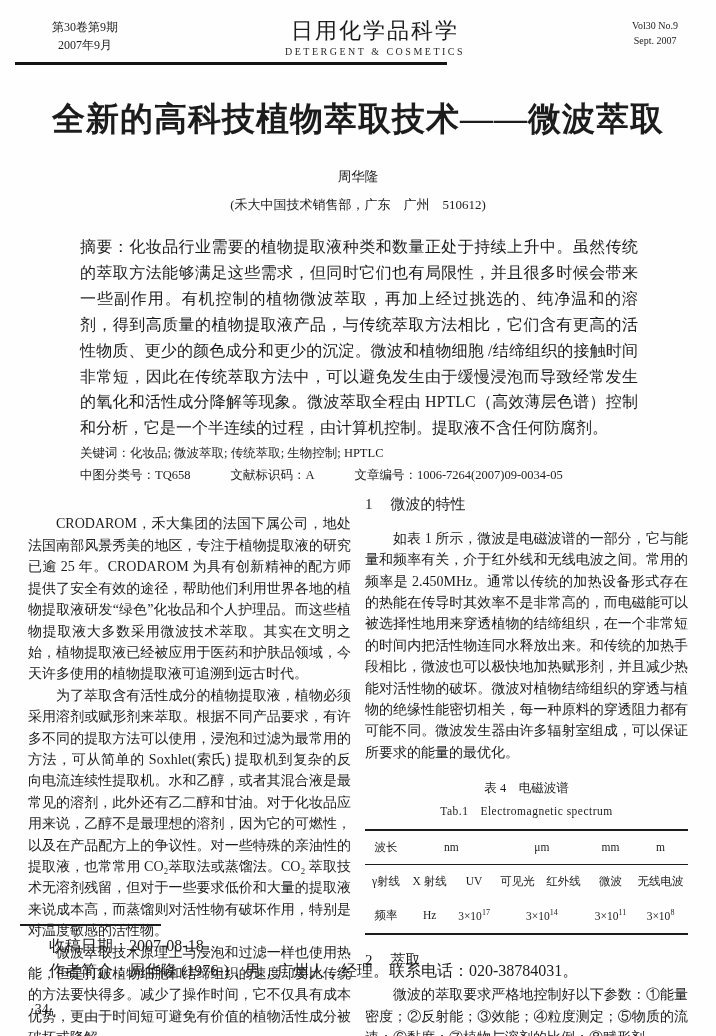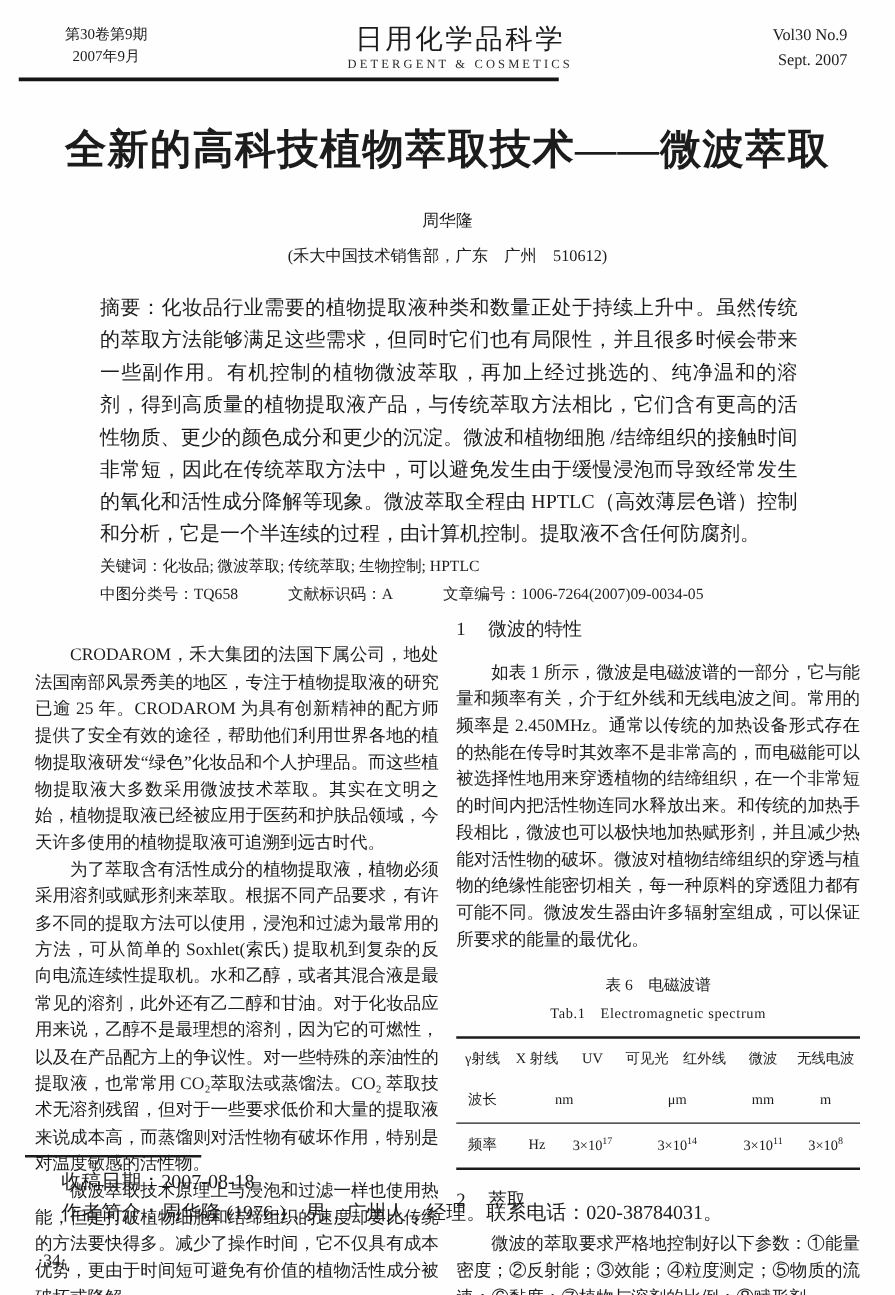--- a/index.html
+++ b/index.html
@@ -8,21 +8,21 @@
   .page {
     width:716px; height:1036px; background:#fefefe; margin:0 auto;
     position:relative; padding:16px 28px 0 28px; overflow:hidden;
   }
   
   .jheader { display:flex; justify-content:space-between; align-items:flex-start; padding:2px 10px 0 24px; }
   .jh-left { font-size:12px; line-height:1.5; text-align:center; }
   .jh-center { text-align:center; margin-top:-2px; }
   .jh-center .cn { font-size:22px; letter-spacing:2px; }
   .jh-center .en { font-size:10px; letter-spacing:2.5px; margin-top:0; color:#2a2a2a; }
-  .jh-right { font-size:13px; line-height:1.5; text-align:right; }
+  .jh-right { font-size:10px; line-height:1.5; text-align:center; }
   .jh-rule { height:3px; background:#151515; width:432px; margin:5px 0 0 -13px; }
   
   .art-title { text-align:center; font-size:33px; letter-spacing:1px; margin-top:32px; }
   .art-author { text-align:center; font-size:13.5px; margin-top:26px; }
   .art-affil { text-align:center; font-size:13px; margin-top:10px; }
   
   .abstract-block { margin:20px 50px 0 52px; font-size:16px; line-height:1.62; text-align:justify; }
   .kw-line { margin:2px 50px 0 52px; font-size:12.5px; line-height:1.62; }
   .clc-line { margin:1px 50px 0 52px; font-size:12.5px; line-height:1.62; display:flex; }
   .clc-line .seg2 { margin-left:40px; }
@@ -92,40 +92,40 @@
       <p class="para">CRODAROM，禾大集团的法国下属公司，地处法国南部风景秀美的地区，专注于植物提取液的研究已逾 25 年。CRODAROM 为具有创新精神的配方师提供了安全有效的途径，帮助他们利用世界各地的植物提取液研发“绿色”化妆品和个人护理品。而这些植物提取液大多数采用微波技术萃取。其实在文明之始，植物提取液已经被应用于医药和护肤品领域，今天许多使用的植物提取液可追溯到远古时代。</p>
       <p class="para">为了萃取含有活性成分的植物提取液，植物必须采用溶剂或赋形剂来萃取。根据不同产品要求，有许多不同的提取方法可以使用，浸泡和过滤为最常用的方法，可从简单的 Soxhlet(索氏) 提取机到复杂的反向电流连续性提取机。水和乙醇，或者其混合液是最常见的溶剂，此外还有乙二醇和甘油。对于化妆品应用来说，乙醇不是最理想的溶剂，因为它的可燃性，以及在产品配方上的争议性。对一些特殊的亲油性的提取液，也常常用 CO₂萃取法或蒸馏法。CO₂ 萃取技术无溶剂残留，但对于一些要求低价和大量的提取液来说成本高，而蒸馏则对活性物有破坏作用，特别是对温度敏感的活性物。</p>
       <p class="para">微波萃取技术原理上与浸泡和过滤一样也使用热能，但是打破植物细胞和结缔组织的速度却要比传统的方法要快得多。减少了操作时间，它不仅具有成本优势，更由于时间短可避免有价值的植物活性成分被破坏或降解。</p>
     </div>
 
     <div class="col">
       <div class="sec-head"><span class="no">1</span><span>微波的特性</span></div>
       <p class="para">如表 1 所示，微波是电磁波谱的一部分，它与能量和频率有关，介于红外线和无线电波之间。常用的频率是 2.450MHz。通常以传统的加热设备形式存在的热能在传导时其效率不是非常高的，而电磁能可以被选择性地用来穿透植物的结缔组织，在一个非常短的时间内把活性物连同水释放出来。和传统的加热手段相比，微波也可以极快地加热赋形剂，并且减少热能对活性物的破坏。微波对植物结缔组织的穿透与植物的绝缘性能密切相关，每一种原料的穿透阻力都有可能不同。微波发生器由许多辐射室组成，可以保证所要求的能量的最优化。</p>
 
       <div class="tbl-cap">
-        <div class="cn">表 6　电磁波谱</div>
+        <div class="cn">表 4　电磁波谱</div>
         <div class="en">Tab.1　Electromagnetic spectrum</div>
       </div>
 
       <div class="em-table">
+        <div class="em-row r1">
+          <div class="em-cell">波长</div>
+          <div class="em-cell span2">nm</div>
+          <div class="em-cell span2">μm</div>
+          <div class="em-cell">mm</div>
+          <div class="em-cell">m</div>
+        </div>
         <div class="em-row">
           <div class="em-cell">γ射线</div>
           <div class="em-cell">X 射线</div>
           <div class="em-cell">UV</div>
           <div class="em-cell">可见光</div>
           <div class="em-cell">红外线</div>
           <div class="em-cell">微波</div>
           <div class="em-cell">无线电波</div>
-        </div>
-        <div class="em-row r1">
-          <div class="em-cell">波长</div>
-          <div class="em-cell span2">nm</div>
-          <div class="em-cell span2">μm</div>
-          <div class="em-cell">mm</div>
-          <div class="em-cell">m</div>
         </div>
         <div class="em-row">
           <div class="em-cell">频率</div>
           <div class="em-cell">Hz</div>
           <div class="em-cell"><span>3×10</span><sup>17</sup></div>
           <div class="em-cell span2"><span>3×10</span><sup>14</sup></div>
           <div class="em-cell"><span>3×10</span><sup>11</sup></div>
           <div class="em-cell"><span>3×10</span><sup>8</sup></div>
         </div>
       </div>

